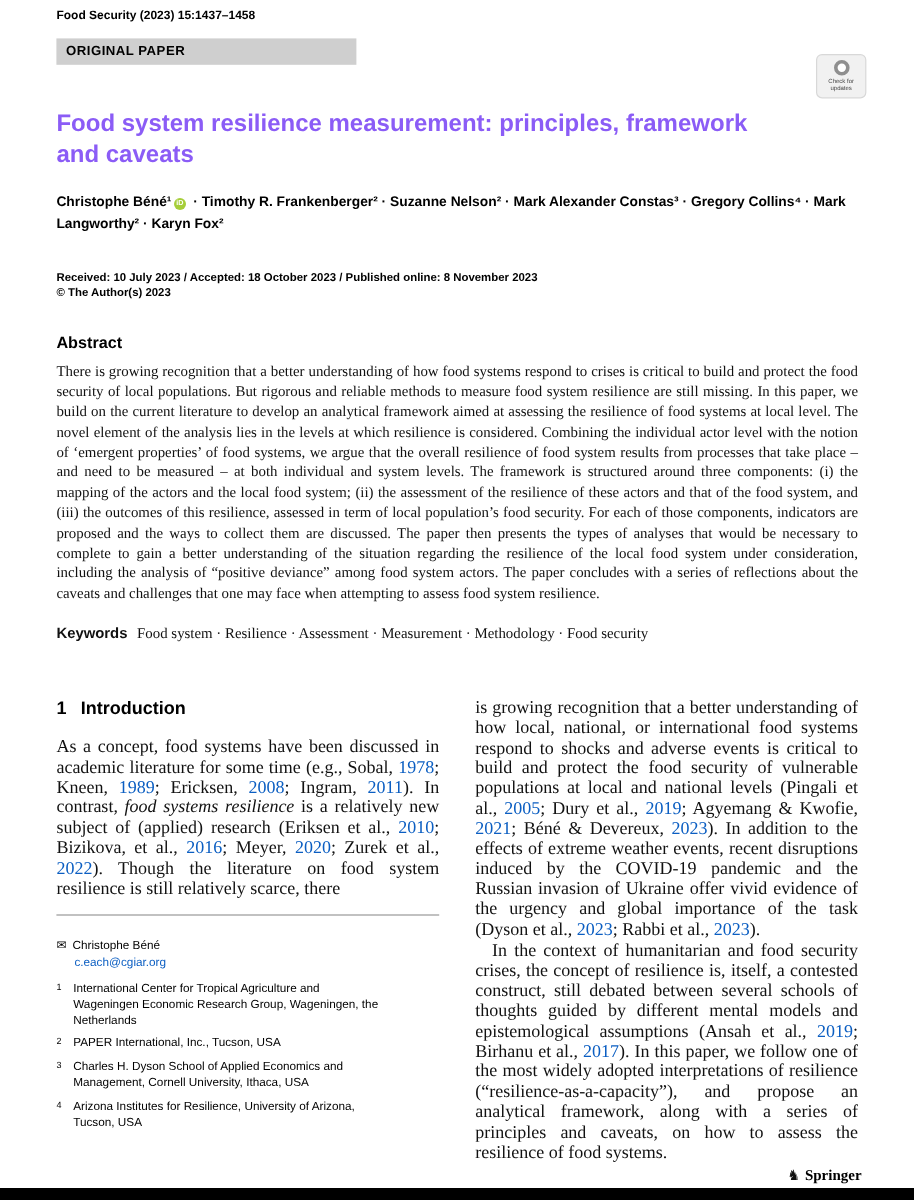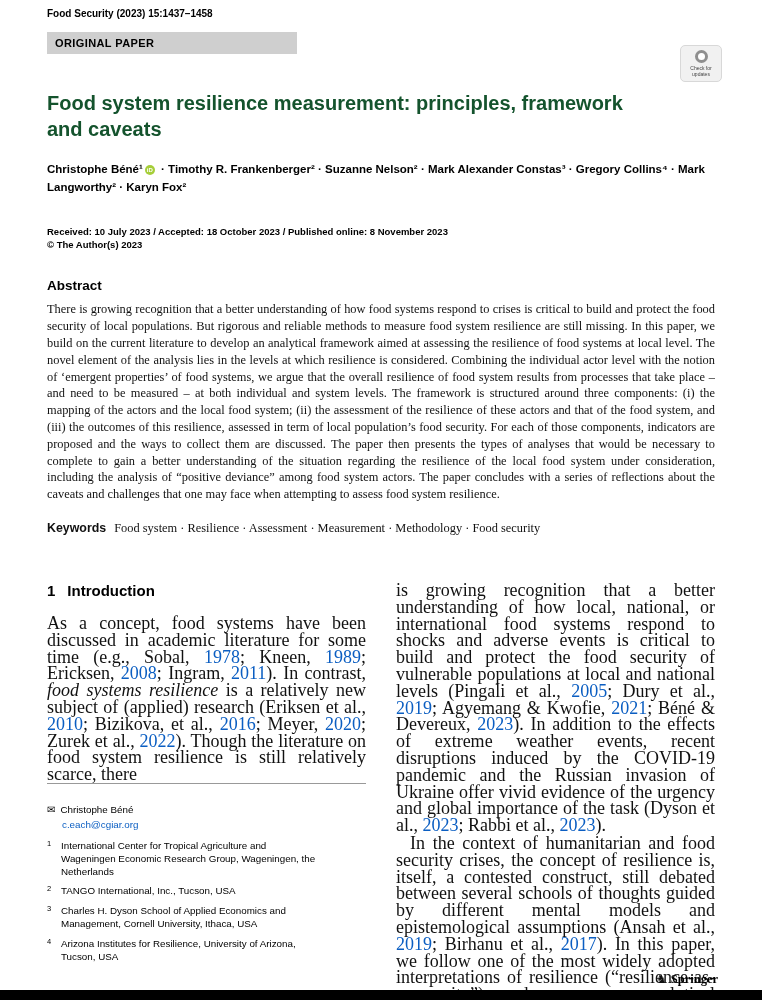--- a/index.html
+++ b/index.html
@@ -13,40 +13,40 @@
   .doi{font:400 9.5px/1.3 "Liberation Sans",sans-serif;color:#222;}
   .banner{margin-top:12px;width:250px;background:var(--banner-bg,#cfcfcf);color:#000;
           font:700 11px/1 "Liberation Sans",sans-serif;letter-spacing:.4px;padding:6px 8px 5px;}
   .crossmark{position:absolute;top:45px;right:40px;width:42px;height:37px;background:#f1f1f1;
              border:1px solid #d8d8d8;border-radius:5px;display:flex;flex-direction:column;
              align-items:center;justify-content:center;gap:2px;cursor:pointer;}
   .cm-logo{width:13px;height:13px;border-radius:50%;border:3.5px solid #8f8f8f;background:#fff;}
   .cm-text{font:400 5px/1.25 "Liberation Sans",sans-serif;color:#444;text-align:center;}
 
   
-  .title{margin:36px 0 0;width:610px;font:700 20px/1.3 "Liberation Sans",sans-serif;color:#14532d;}
+  .title{margin:36px 0 0;width:610px;font:700 20px/1.3 "Liberation Sans",sans-serif;color:#8b5cf6;}
   .authors{margin:19px 0 0;max-width:668px;font:700 11.5px/1.55 "Liberation Sans",sans-serif;color:#000;}
   .orcid{display:inline-block;width:10px;height:10px;border-radius:50%;background:var(--orcid,#a6ce39);
          color:#fff;font:700 6px/10px "Liberation Sans",sans-serif;text-align:center;margin:0 3px 0 2px;
          vertical-align:1px;cursor:pointer;}
 
   .dates{margin-top:28px;font:700 9.5px/1.45 "Liberation Sans",sans-serif;color:#000;}
 
   
   .abs-h{margin:26px 0 0;font:700 13.5px/1.2 "Liberation Sans",sans-serif;color:#000;}
   .abs-p{margin:7px 0 0;font-size:12.4px;line-height:16.8px;text-align:justify;color:#111;}
   .keywords{margin-top:17px;font-size:12.4px;line-height:1.3;}
   .kw-label{font:700 12.4px "Liberation Sans",sans-serif;margin-right:8px;}
 
   
   .cols{margin-top:46px;display:flex;gap:30px;height:368px;}
   .col{width:324px;display:flex;flex-direction:column;}
   .sec-h{margin:0 0 15px;font:700 15px/1.2 "Liberation Sans",sans-serif;color:#000;}
   .sec-h .hsp{margin-left:12px;}
-  .body-par{margin:0;font-size:18px;line-height:16.8px;text-align:justify;color:#111;}
+  .body-par{margin:0;font-size:15px;line-height:16.8px;text-align:justify;color:#111;}
   .body-par.indent{text-indent:14px;margin-top:1px;}
   .seg-link{color:var(--link,#0b5ec2);cursor:pointer;}
   .seg-i{font-style:italic;}
 
   
   .footnotes{margin-top:auto;border-top:1px solid #999;padding-top:19px;
              font-family:"Liberation Sans",sans-serif;}
   .corr-name{font:400 9.8px/1.35 "Liberation Sans",sans-serif;color:#000;}
   .env{font-size:10px;margin-right:5px;}
   .corr-email{font:400 9.8px/1.35 "Liberation Sans",sans-serif;color:var(--link,#0b5ec2);
@@ -102,21 +102,21 @@
         <div class="footnotes">
           <div class="corr-name"><span class="env">✉</span><span>Christophe Béné</span></div>
           <div class="corr-email">c.each@cgiar.org</div>
 
           <div class="aff">
             <span class="aff-num">1</span>
             <span class="aff-text">International Center for Tropical Agriculture and Wageningen Economic Research Group, Wageningen, the Netherlands</span>
           </div>
           <div class="aff">
             <span class="aff-num">2</span>
-            <span class="aff-text">TANGO International, Inc., Tucson, USA</span>
+            <span class="aff-text">PAPER International, Inc., Tucson, USA</span>
           </div>
           <div class="aff">
             <span class="aff-num">3</span>
             <span class="aff-text">Charles H. Dyson School of Applied Economics and Management, Cornell University, Ithaca, USA</span>
           </div>
           <div class="aff">
             <span class="aff-num">4</span>
             <span class="aff-text">Arizona Institutes for Resilience, University of Arizona, Tucson, USA</span>
           </div>
         </div>

